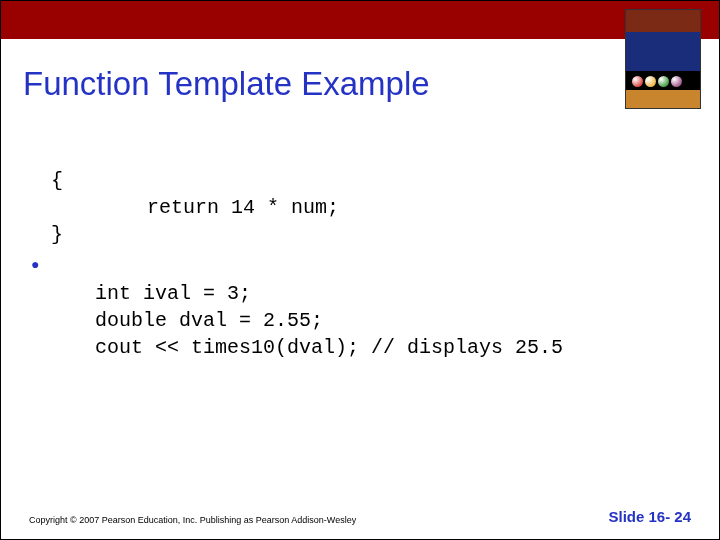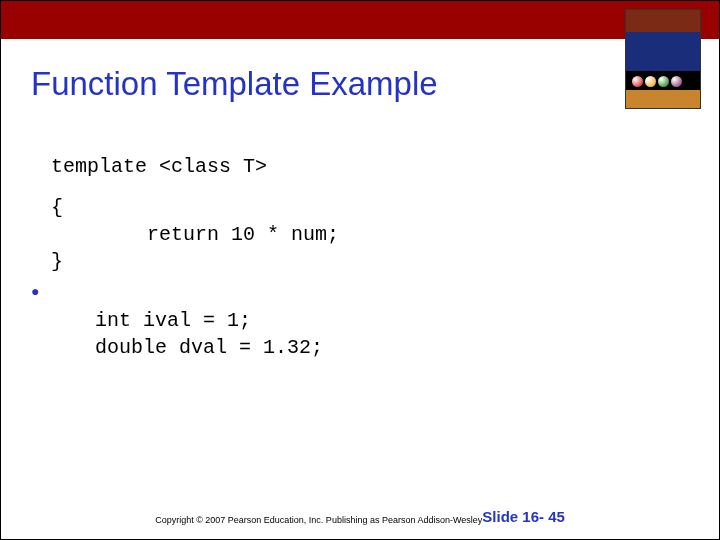--- a/index.html
+++ b/index.html
@@ -37,39 +37,38 @@
   }
   .b1 { background: radial-gradient(circle at 30% 30%, #fff, #c00); }
   .b2 { background: radial-gradient(circle at 30% 30%, #fff, #e69a00); }
   .b3 { background: radial-gradient(circle at 30% 30%, #fff, #070); }
   .b4 { background: radial-gradient(circle at 30% 30%, #fff, #7a1a5e); }
   .title {
     color: #2433c4;
     font-size: 33px;
     font-weight: 400;
     padding: 26px 0 0 22px;
-    margin-left: 8px;
   }
   .body {
     padding: 50px 30px 0 50px;
     color: #000;
     font-size: 20px;
     line-height: 1.35;
   }
   .code { font-family: "Courier New", Courier, monospace; white-space: pre; }
   .bullet-row { display: flex; align-items: flex-start; margin: 2px 0 2px -20px; }
   .bullet { color: #2433c4; font-size: 14px; line-height: 28px; margin-right: 8px; }
   .indent1 { padding-left: 44px; }
   .footer {
     position: absolute;
     bottom: 14px;
     left: 28px;
     right: 28px;
     display: flex;
-    justify-content: center;
+    justify-content: space-between;
     align-items: flex-end;
   }
   .copyright { font-size: 9px; color: #000; }
   .pagenum { color: #2433c4; font-size: 15px; font-weight: 700; }
 </style>
 </head>
 <body>
 
 <div class="slide">
   <div class="topbar"></div>
@@ -79,31 +78,31 @@
       <div class="ball b1"></div>
       <div class="ball b2"></div>
       <div class="ball b3"></div>
       <div class="ball b4"></div>
     </div>
   </div>
 
   <div class="title">Function Template Example</div>
 
   <div class="body">
-    <div class="code">template &lt;class T&gt;</div>
     <div style="height:14px"></div>
     <div class="code">{</div>
-    <div class="code">        return 10 * num;</div>
+    <div class="code">        return 14 * num;</div>
     <div class="code">}</div>
 
     <div class="bullet-row">
       <span class="bullet">●</span>
     </div>
 
-    <div class="code indent1">int ival = 1;</div>
-    <div class="code indent1">double dval = 1.32;</div>
+    <div class="code indent1">int ival = 3;</div>
+    <div class="code indent1">double dval = 2.55;</div>
+    <div class="code indent1">cout &lt;&lt; times10(dval); // displays 25.5</div>
   </div>
 
   <div class="footer">
     <div class="copyright">Copyright © 2007 Pearson Education, Inc. Publishing as Pearson Addison-Wesley</div>
-    <div class="pagenum">Slide 16- 45</div>
+    <div class="pagenum">Slide 16- 24</div>
   </div>
 </div>
 
 </body></html>

